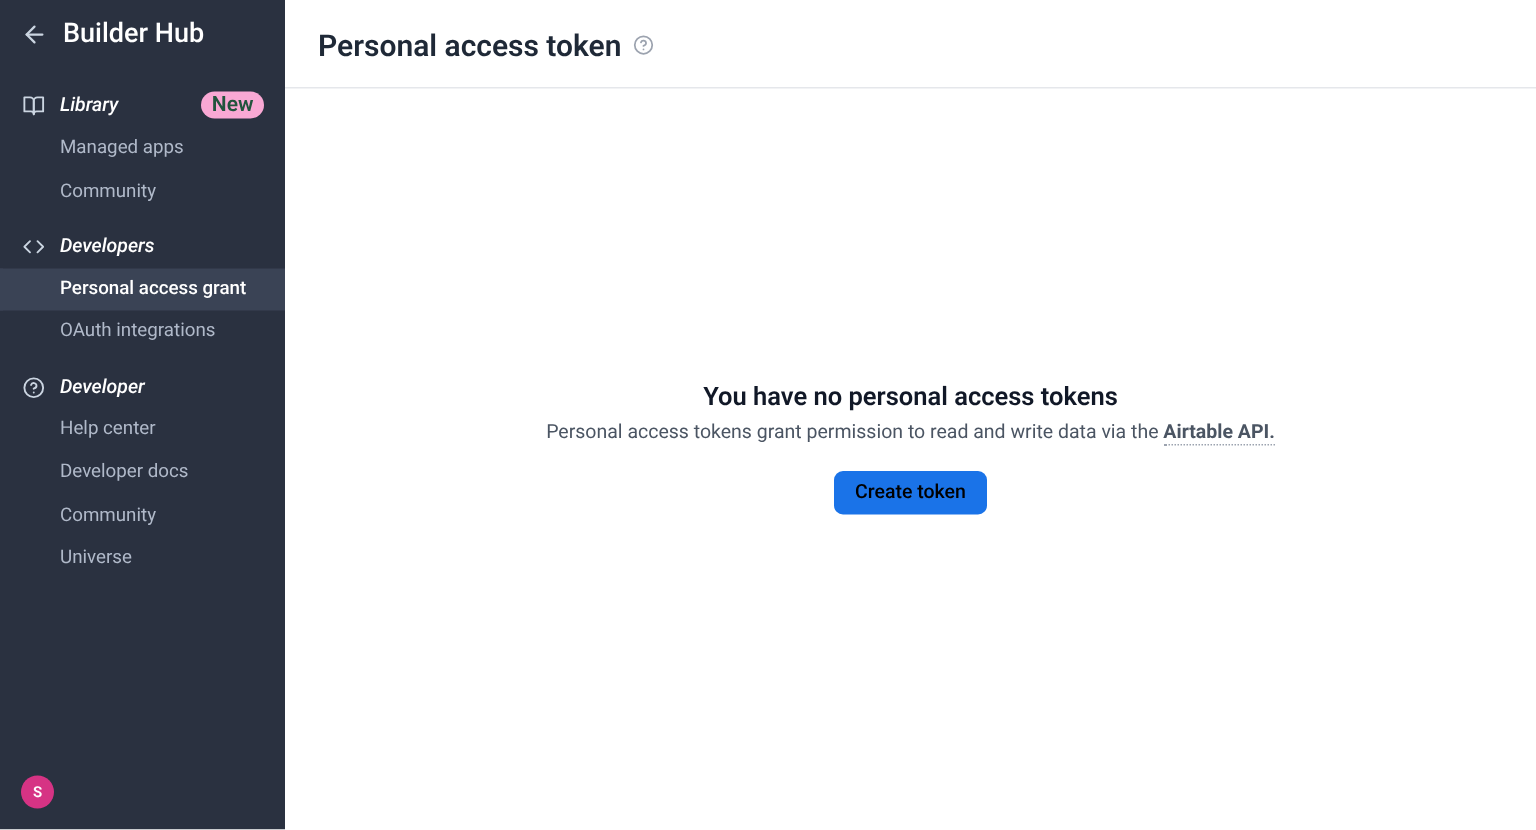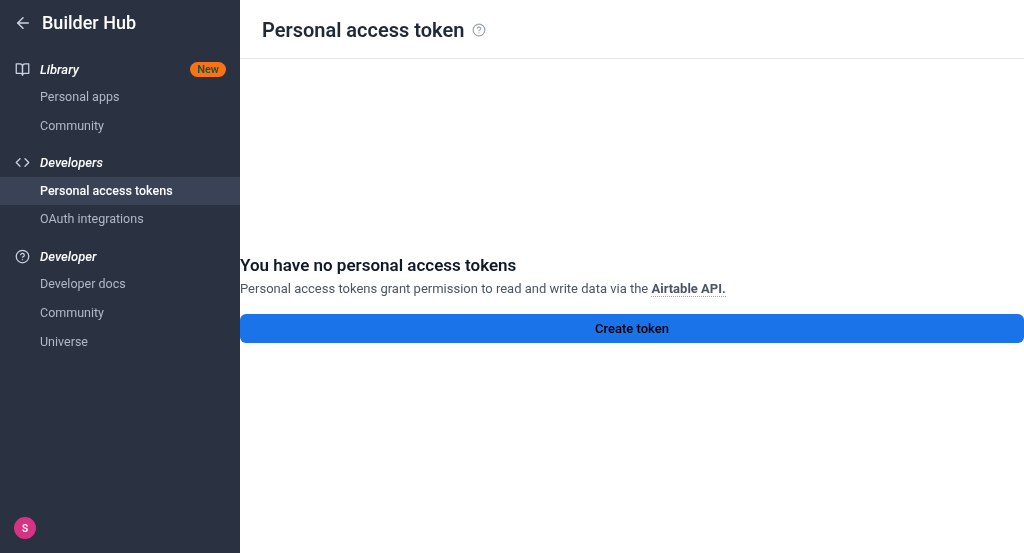--- a/index.html
+++ b/index.html
@@ -9,21 +9,21 @@
       font-family: -apple-system, BlinkMacSystemFont, "Segoe UI", Roboto, Helvetica, Arial, sans-serif;
     }
     body {
       display: flex;
       width: 1024px;
       height: 553px;
       overflow: hidden;
       background: #fff;
     }
     .sidebar {
-      width: 240px;
+      width: 190px;
       background: #2A3140;
       color: #cbd5e1;
       display: flex;
       flex-direction: column;
       position: relative;
       flex-shrink: 0;
     }
     .sidebar-header {
       display: flex;
       align-items: center;
@@ -59,23 +59,23 @@
       justify-content: center;
     }
     .section-title {
       color: #ffffff;
       font-size: 13px;
       font-weight: 500;
       flex: 1;
       font-style: italic;
     }
     .badge-new {
-      background: #f97316;
+      background: #f9a8d4;
       color: #22543d;
-      font-size: 11px;
+      font-size: 14px;
       font-weight: 600;
       padding: 1px 7px;
       border-radius: 9px;
     }
     .nav-item {
       padding: 5px 14px 5px 40px;
       font-size: 12.5px;
       color: #b0b9c9;
       cursor: pointer;
       line-height: 1.5;
@@ -125,20 +125,21 @@
     .help-icon {
       color: #9ca3af;
       display: flex;
       align-items: center;
       cursor: pointer;
     }
     .main-content {
       flex: 1;
       display: flex;
       flex-direction: column;
+      align-items: center;
       justify-content: center;
       padding-bottom: 40px;
     }
     .empty-title {
       font-size: 17px;
       font-weight: 600;
       color: #111827;
       margin-bottom: 6px;
     }
     .empty-desc {
@@ -179,49 +180,50 @@
     <div class="section-header">
       <span class="section-icon">
         <svg width="15" height="15" viewBox="0 0 24 24" fill="none" stroke="currentColor" stroke-width="2" stroke-linecap="round" stroke-linejoin="round">
             <path d="M2 3h6a4 4 0 0 1 4 4v14a3 3 0 0 0-3-3H2z"></path>
             <path d="M22 3h-6a4 4 0 0 0-4 4v14a3 3 0 0 1 3-3h7z"></path>
           </svg>
       </span>
       <span class="section-title">Library</span>
       <span class="badge-new">New</span>
     </div>
-    <div class="nav-item">Personal apps</div>
+    <div class="nav-item">Managed apps</div>
     <div class="nav-item">Community</div>
   </div>
 
   <div class="section">
     <div class="section-header">
       <span class="section-icon">
         <svg width="15" height="15" viewBox="0 0 24 24" fill="none" stroke="currentColor" stroke-width="2" stroke-linecap="round" stroke-linejoin="round">
             <polyline points="16 18 22 12 16 6"></polyline>
             <polyline points="8 6 2 12 8 18"></polyline>
           </svg>
       </span>
       <span class="section-title">Developers</span>
     </div>
-    <div class="nav-item active">Personal access tokens</div>
+    <div class="nav-item active">Personal access grant</div>
     <div class="nav-item">OAuth integrations</div>
   </div>
 
   <div class="section">
     <div class="section-header">
       <span class="section-icon">
         <svg width="15" height="15" viewBox="0 0 24 24" fill="none" stroke="currentColor" stroke-width="2" stroke-linecap="round" stroke-linejoin="round">
             <circle cx="12" cy="12" r="10"></circle>
             <path d="M9.09 9a3 3 0 0 1 5.83 1c0 2-3 3-3 3"></path>
             <line x1="12" y1="17" x2="12.01" y2="17"></line>
           </svg>
       </span>
       <span class="section-title">Developer</span>
     </div>
+    <div class="nav-item">Help center</div>
     <div class="nav-item">Developer docs</div>
     <div class="nav-item">Community</div>
     <div class="nav-item">Universe</div>
   </div>
 
   <div class="avatar">S</div>
 </div>
 
 <div class="main">
   <div class="main-header">

